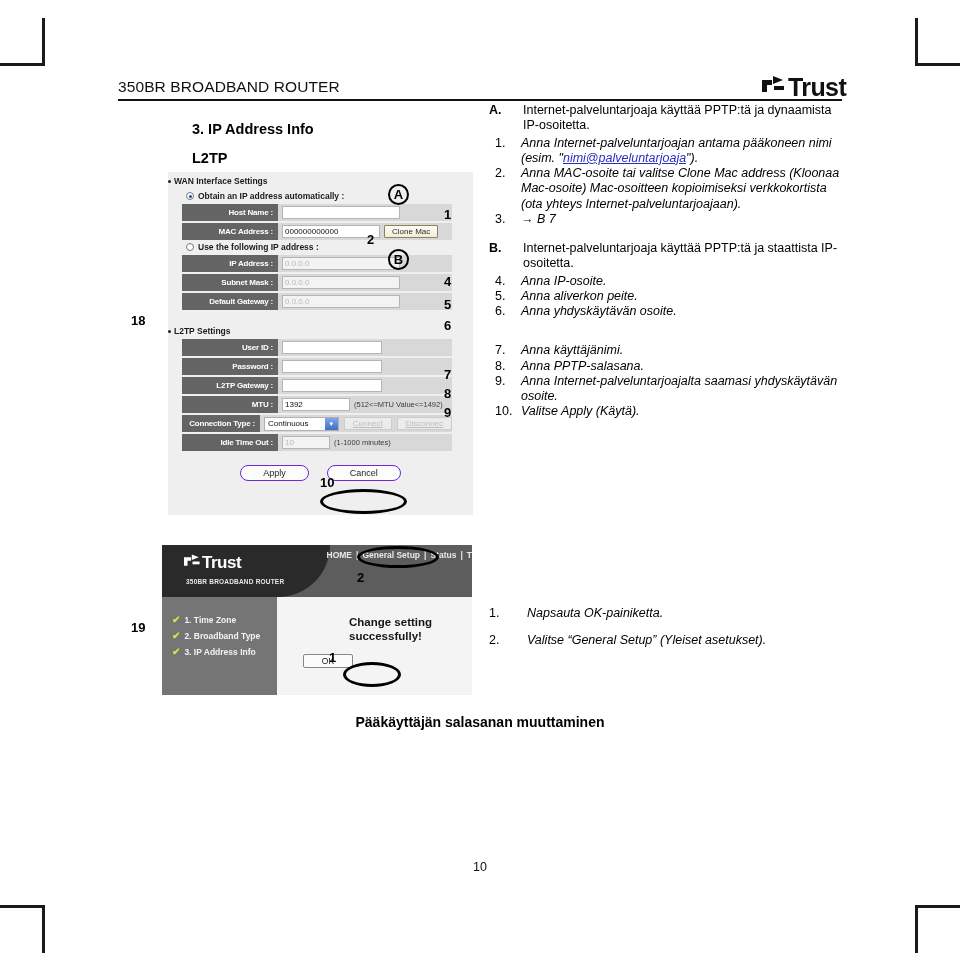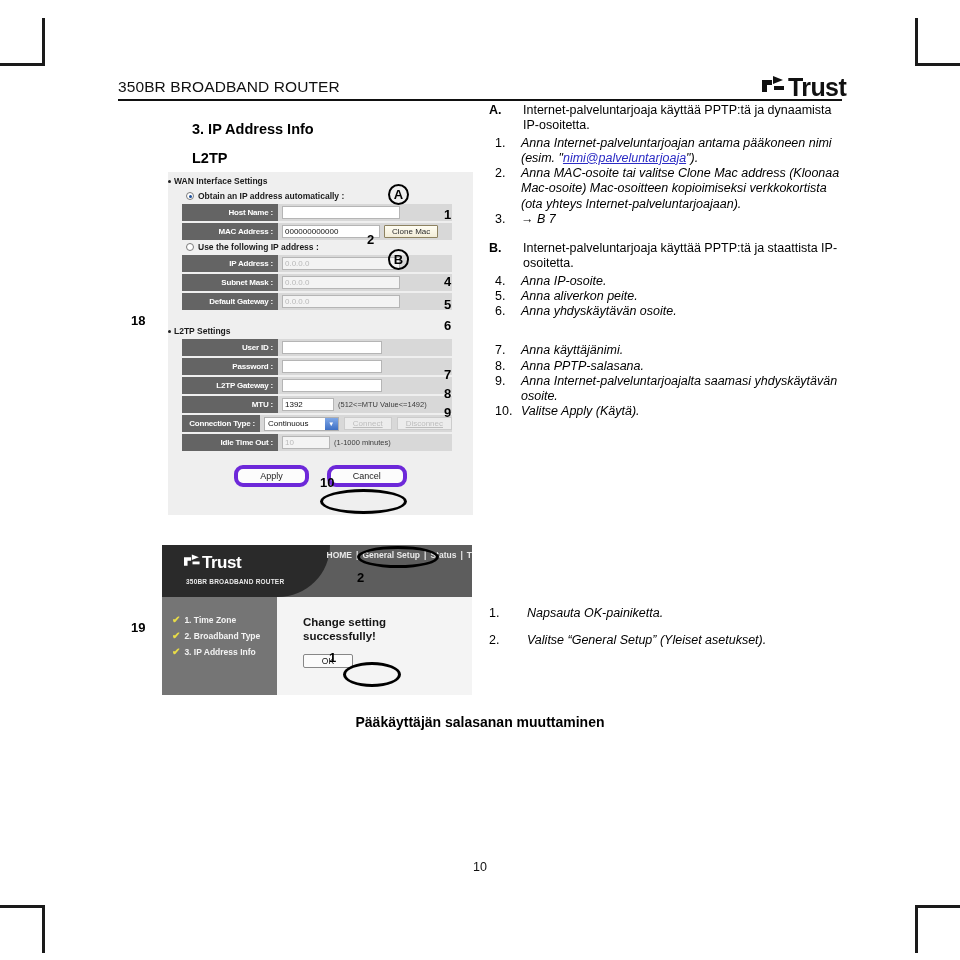--- a/index.html
+++ b/index.html
@@ -131,21 +131,21 @@
     background: linear-gradient(#7fa8e8,#3d6fc4); color: #fff;
     font-size: 6px; display: flex; align-items: center; justify-content: center;
   }
   .gbtn {
     font-size: 8px; color: #bdbdbd; background: #ececec;
     border: 1px solid #cccccc; padding: 1px 8px; margin-left: 5px; text-decoration: underline;
   }
   .btn-row { display: flex; justify-content: center; gap: 18px; margin-top: 14px; }
   .pillbtn {
     font-size: 9px; color: #1d1d1d; background: #fcfcfc;
-    border: 4px solid #6d28d9; border-radius: 9px;
+    border: 1px solid #6d28d9; border-radius: 9px;
     padding: 2px 22px; font-weight: normal;
   }
 
   
   .oval {
     position: absolute; border: 3px solid #000; border-radius: 50%;
     box-sizing: border-box; pointer-events: none;
   }
   .circ-letter {
     position: absolute; width: 21px; height: 21px; border-radius: 50%;
@@ -198,21 +198,21 @@
     display: flex; align-items: center; gap: 4px;
     font-size: 8.5px; font-weight: bold; color: #f3f3f3;
     margin: 0 0 6px 10px;
   }
   .tick { color: #e8dc48; font-size: 10px; line-height: 1; }
   .s2-main {
     flex: 1; background: #f4f4f4; padding-top: 18px; padding-left: 26px;
     box-sizing: border-box; position: relative;
   }
   .s2-msg {
-    font-size: 11.5px; font-weight: bold; color: #151515; line-height: 1.25;
+    font-size: 11.5px; font-weight: bold; color: #151515; line-height: 1.25; margin-left: 46px;
   }
   .ok-btn {
     margin-top: 10px; width: 48px; font-size: 8.5px; text-align: center;
     background: #fbfbfb; border: 1px solid #878787; border-radius: 2px;
     padding: 1px 0; color: #151515;
   }
 
   
   .txtcol { position: absolute; left: 489px; top: 103px; width: 355px; }
   .blk { display: flex; margin-bottom: 2px; }
@@ -343,21 +343,21 @@
       <div class="finput" style="width:100px;"></div>
     </div>
 
     <div class="frow">
       <div class="flabel">L2TP Gateway :</div>
       <div class="finput" style="width:100px;"></div>
     </div>
 
     <div class="frow">
       <div class="flabel">MTU :</div>
-      <div class="finput" style="width:52px;">1392</div>
+      <div class="finput" style="width:68px;">1392</div>
       <div class="fnote">(512&lt;=MTU Value&lt;=1492)</div>
     </div>
 
     <div class="frow">
       <div class="flabel">Connection Type :</div>
       <div class="sel">
         <span>Continuous</span>
         <span class="arrow">▼</span>
       </div>
       <div class="gbtn">Connect</div>

